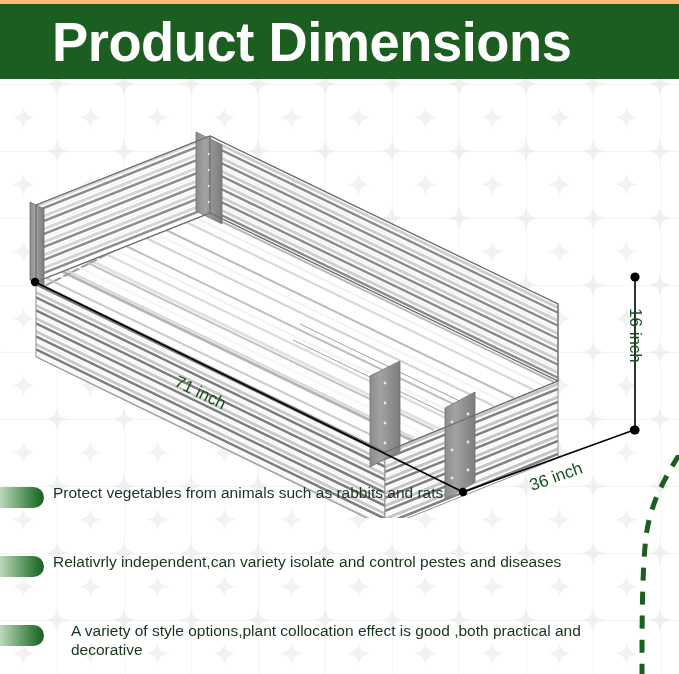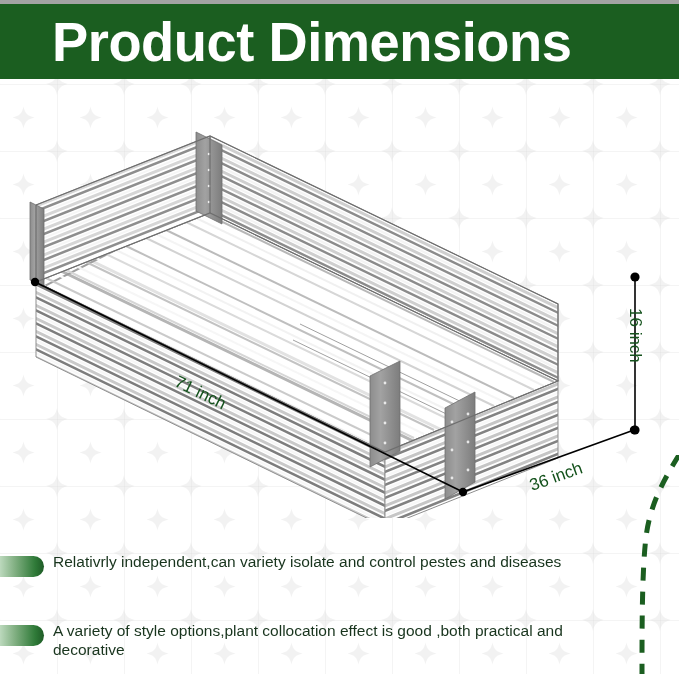--- a/index.html
+++ b/index.html
@@ -5,21 +5,21 @@
   html,body{margin:0;padding:0;}
   body{
     width:679px;height:674px;
     background:#ffffff;
     font-family:"Liberation Sans", sans-serif;
     overflow:hidden;
   }
   #stage{
     position:relative;
     width:679px;height:674px;
-    background:#a3a3a3;
+    background:#fdba74;
     overflow:hidden;
   }
 
   
   #bg-pattern{
     position:absolute;left:0;top:78px;width:679px;height:596px;
     background-color:#ffffff;
     background-image:
       linear-gradient(to right, rgba(0,0,0,0.045) 1px, transparent 1px),
       linear-gradient(to bottom, rgba(0,0,0,0.045) 1px, transparent 1px);
@@ -82,21 +82,21 @@
   
   #feature-list{
     position:absolute;left:0;top:480px;width:679px;height:194px;
   }
   .feature-row{
     position:absolute;left:0;width:640px;
     display:flex;align-items:flex-start;
   }
   .feature-row.r0{top:4px;}
   .feature-row.r1{top:73px;}
-  .feature-row.r2{top:142px;}
+  .feature-row.r2{top:142px;gap:18px;}
 
   .feature-bullet{
     flex:0 0 auto;
     width:44px;height:21px;
     margin-top:3px;
     border-radius:0 11px 11px 0;
     background:linear-gradient(to right,#bcd9bd 0%,#7fae80 35%,#2f7a38 80%,#1e5b26 100%);
   }
   .feature-text{
     margin-left:9px;
@@ -415,20 +415,24 @@
       </g>
     </g>
   </svg>
 
   <div class="dim-label" id="dim-length-label">71 inch</div>
   <div class="dim-label" id="dim-width-label">36 inch</div>
   <div class="dim-label" id="dim-height-label">16 inch</div>
 
   <div id="feature-list">
 
+    <div class="feature-row r0">
+      <div class="feature-bullet"></div>
+      <div class="feature-text">Protect vegetables from animals such as rabbits and rats</div>
+    </div>
 
     <div class="feature-row r1">
       <div class="feature-bullet"></div>
       <div class="feature-text">Relativrly independent,can variety isolate and control pestes and diseases</div>
     </div>
 
     <div class="feature-row r2">
       <div class="feature-bullet"></div>
       <div class="feature-text">A variety of style options,plant collocation effect  is good ,both practical and decorative</div>
     </div>

